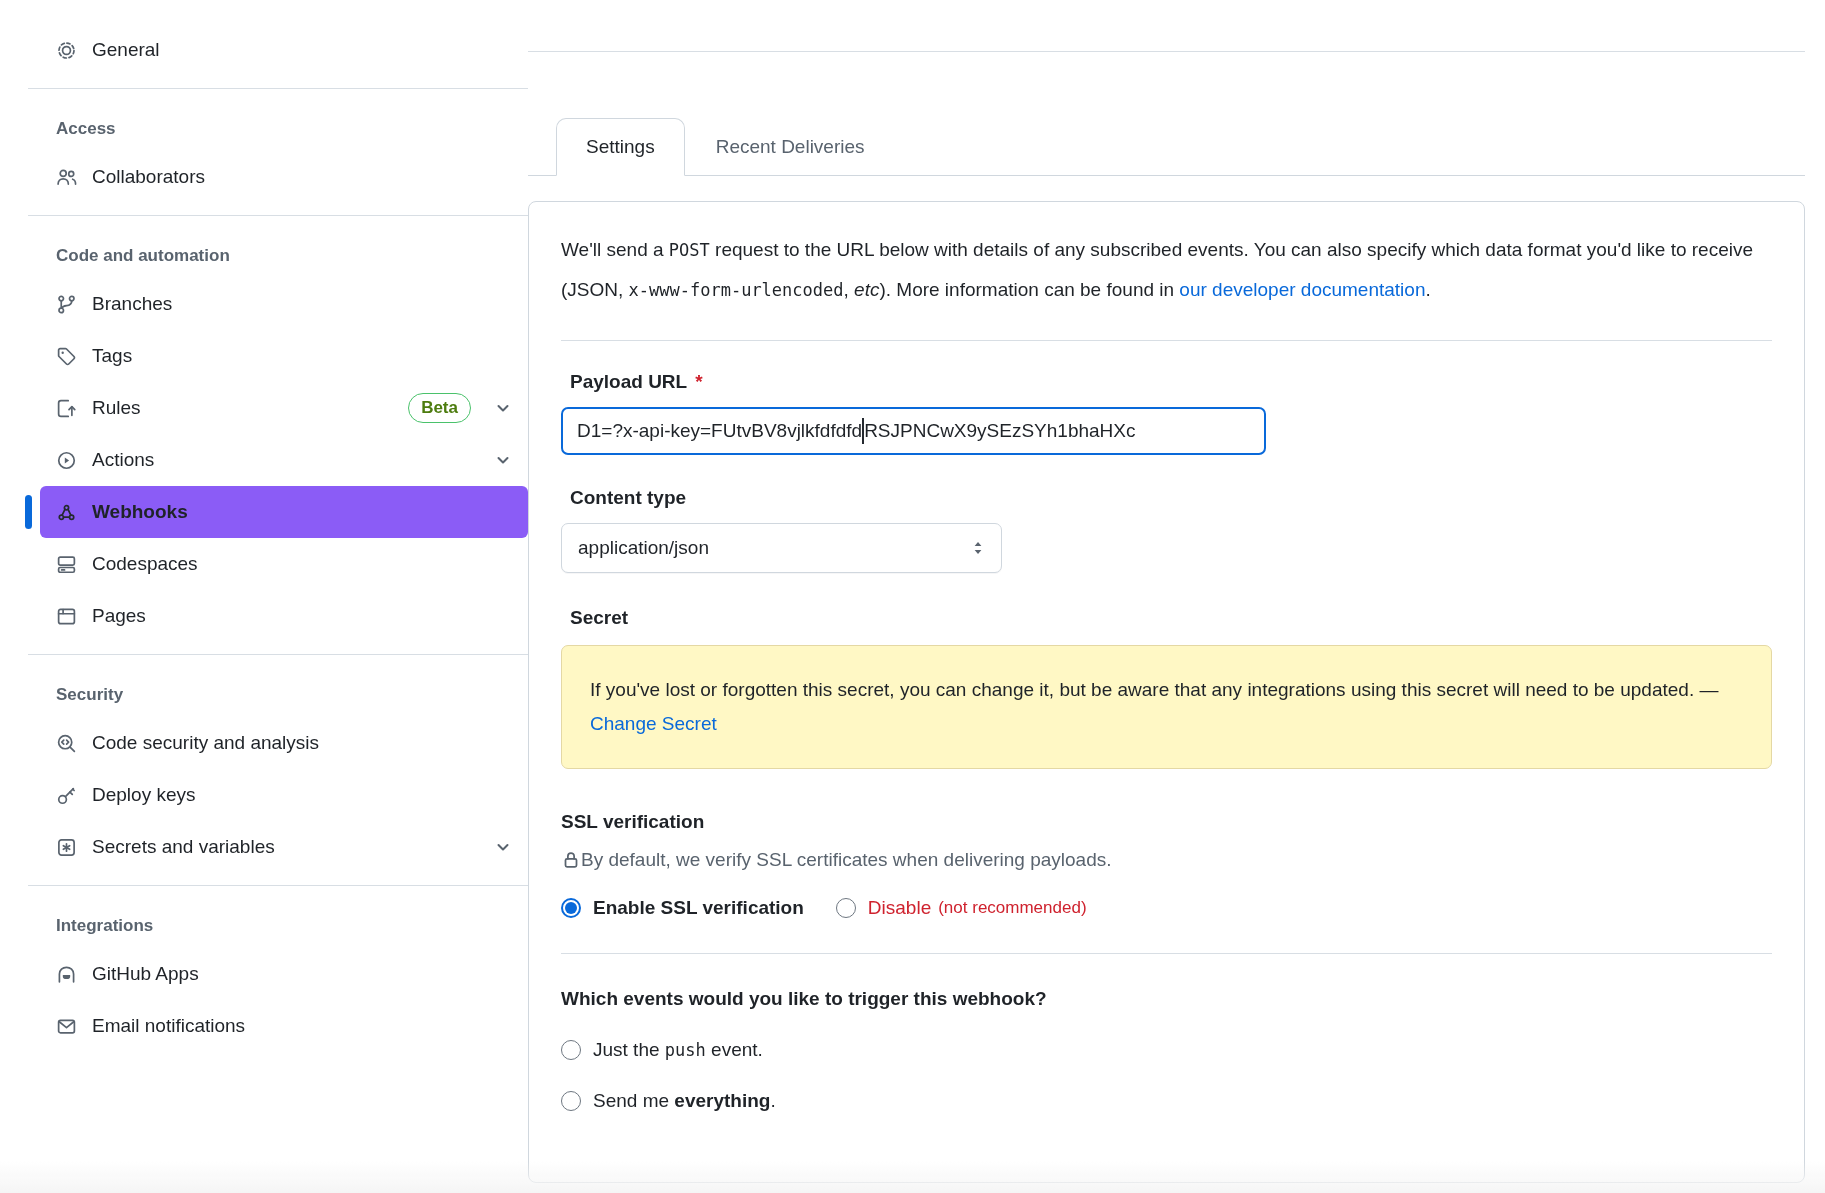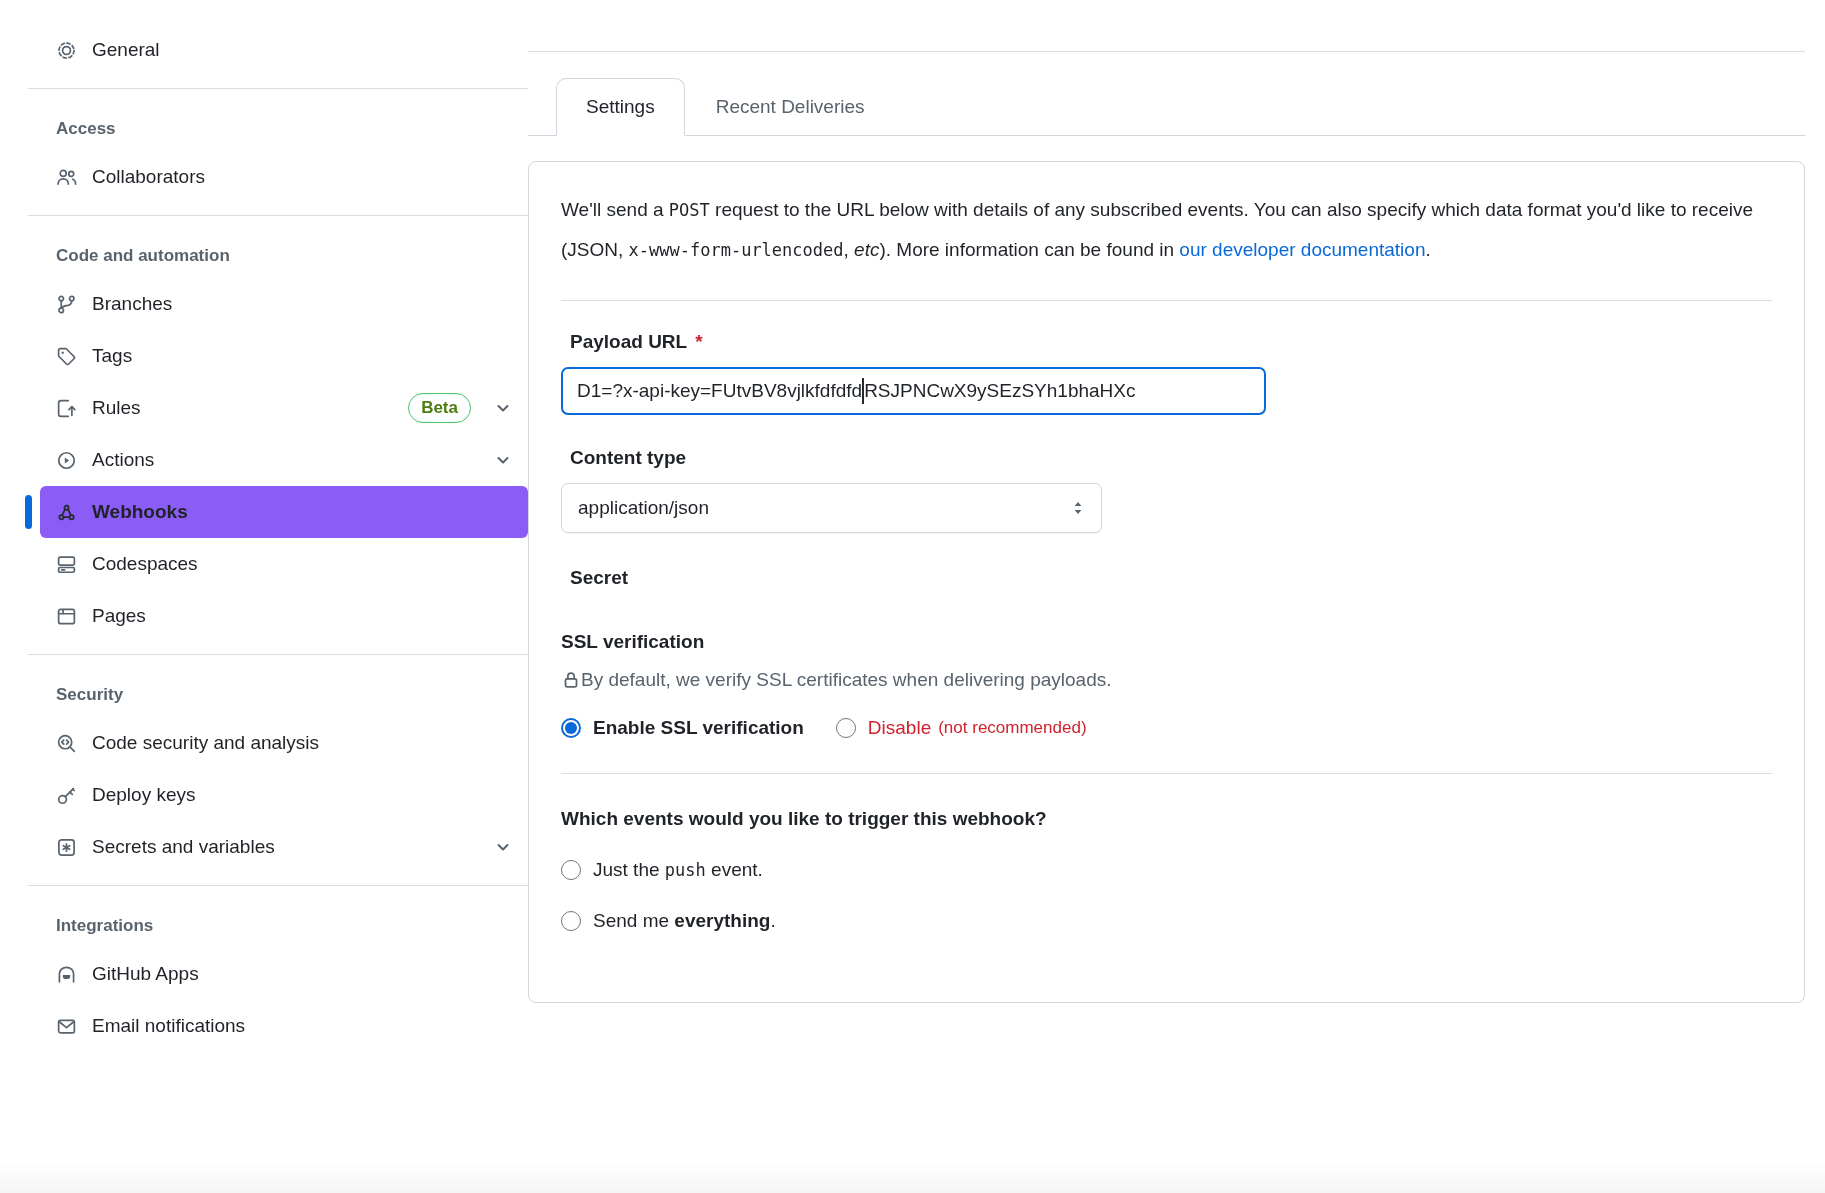--- a/index.html
+++ b/index.html
@@ -39,21 +39,21 @@
   
   main { flex:1; padding:12px 20px 0 0; min-width:0; }
   h1 { font-size:32px; font-weight:400; margin:6px 0 0 5px; letter-spacing:0; }
   h1 .crumb { color:#0969da; margin-right:6px; }
   .title-divider { border:0; border-top:1px solid #d8dee4; margin:25px 0 0 0; }
 
   .tabnav { display:flex; align-items:flex-end; border-bottom:1px solid #d0d7de; margin-top:26px; padding-left:28px; }
   .tab { font-size:19px; padding:17px 29px; cursor:pointer; }
   .tab.active {
     background:#fff; border:1px solid #d0d7de; border-bottom:1px solid #fff;
-    border-radius:10px 10px 0 0; margin-bottom:-1px; color:#1f2328;
+    border-radius:10px 10px 0 0; margin-bottom:-1px; color:#1f2328;margin-top:40px;
   }
   .tab.inactive { color:#59636e; margin-left:2px; }
 
   .panel {
     margin-top:25px; border:1px solid #d0d7de; border-radius:8px;
     padding:28px 32px 70px 32px;
   }
   .intro { margin:0; line-height:40px; max-width:1215px; }
   code, .mono { font-family:"DejaVu Sans Mono", monospace; font-size:17px; }
   .link { color:#0969da; cursor:pointer; text-decoration:none; }
@@ -64,21 +64,21 @@
 
   .url-input {
     margin-top:14px; width:705px; height:48px;
     border:2px solid #0969da; border-radius:7px;
     display:flex; align-items:center; padding:0 14px;
     font-size:19px; color:#1f2328; white-space:nowrap; overflow:hidden; cursor:text;
   }
   .caret { width:2px; height:26px; background:#24292f; flex:none; }
 
   .select {
-    margin-top:14px; width:541px; height:50px;
+    margin-top:14px; width:441px; height:50px;
     border:1px solid #d0d7de; border-radius:7px; background:#fff;
     display:flex; align-items:center; justify-content:space-between;
     padding:0 14px 0 16px; font-size:19px; cursor:pointer;
     box-shadow:0 1px 0 rgba(31,35,40,0.04);
   }
 
   .flash-warn {
     margin-top:16px; background:#fff8c5; border:1px solid #e4d8a4; border-radius:7px;
     padding:27px 28px; line-height:34px; max-width:1215px;
   }
@@ -298,20 +298,23 @@
       <div class="field-label" style="margin-top:32px;">Content type</div>
       <div class="select">
         <span>application/json</span>
         <svg width="18" height="18" viewBox="0 0 16 16" fill="#59636e">
           <path d="M8 2.6l3 3.6H5z"></path>
             <path d="M8 13.4l-3-3.6h6z"></path>
         </svg>
       </div>
 
       <div class="field-label" style="margin-top:34px;">Secret</div>
+      <div class="flash-warn">
+        <span>If you've lost or forgotten this secret, you can change it, but be aware that any integrations using this secret will need to be updated. — </span><span class="link">Change Secret</span>
+      </div>
 
       <div class="section-heading">SSL verification</div>
       <div class="ssl-note">
         <svg class="ico" width="20" height="20" viewBox="0 0 16 16" style="stroke-width:1.4">
           <rect x="3.6" y="7" width="8.8" height="6.4" rx="1.2"></rect>
             <path d="M5.5 7V4.9a2.5 2.5 0 0 1 5 0V7"></path>
         </svg>
         <span>By default, we verify SSL certificates when delivering payloads.</span>
       </div>
 

